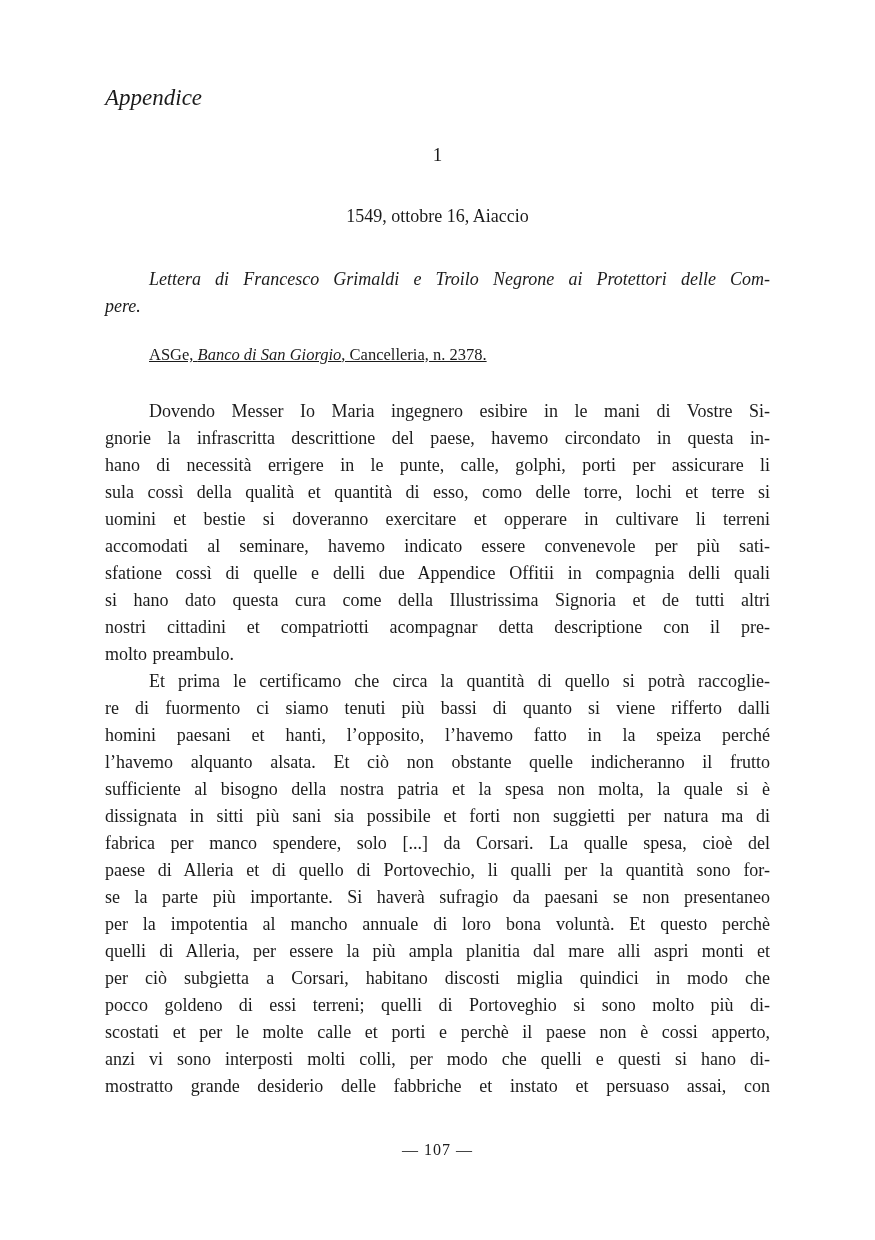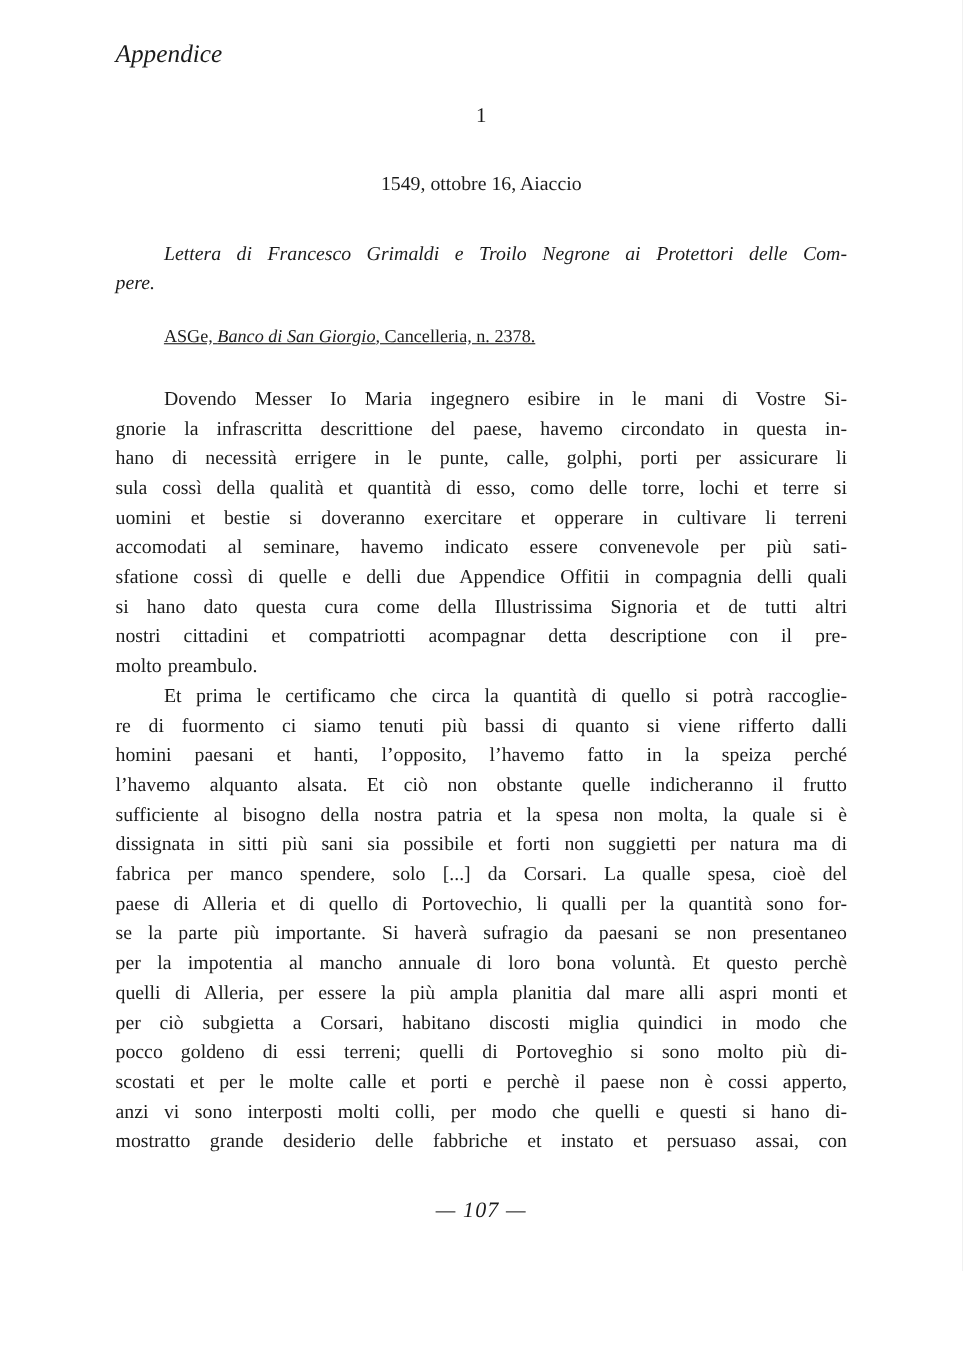--- a/index.html
+++ b/index.html
@@ -5,21 +5,21 @@
   html, body { margin: 0; padding: 0; background: #e8e8e8; }
   .page {
     position: relative;
     width: 875px;
     height: 1240px;
     margin: 0 auto;
     background: #ffffff;
     color: #1b1b1b;
     font-family: "Liberation Serif", serif;
     box-sizing: border-box;
-    padding: 35px 105px 0 105px;
+    padding: 84px 105px 0 105px;
     overflow: hidden;
   }
   .section-title {
     font-style: italic;
     font-size: 23px;
     line-height: 28px;
   }
   .doc-number {
     text-align: center;
     font-size: 19px;
@@ -46,25 +46,24 @@
   .archref {
     margin-top: 23px;
     padding-left: 44px;
     font-size: 16.5px;
     line-height: 24px;
     text-decoration: underline;
   }
   .body-block { margin-top: 31px; }
   .folio {
     text-align: center;
-    font-size: 20px;
+    font-size: 16px;
     line-height: 27px;
     margin-top: 36px;
     letter-spacing: 1px;
-    font-style: italic;
   }
 </style>
 </head>
 <body>
 
 <div class="page">
 
   <div class="section-title">Appendice</div>
 
   <div class="doc-number">1</div>

